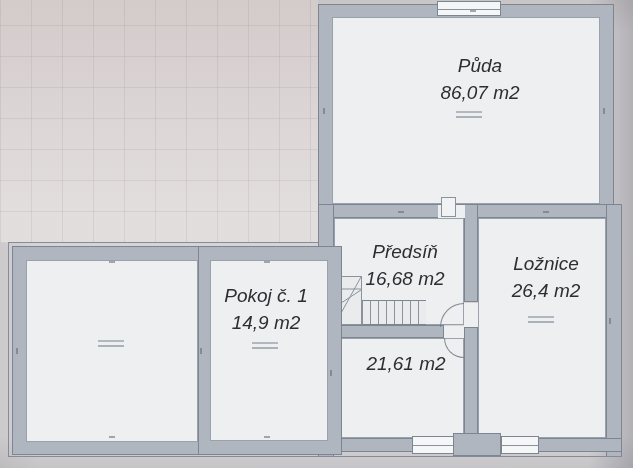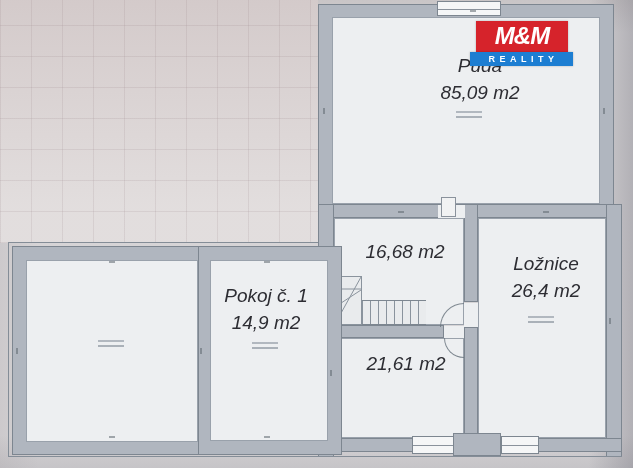--- a/index.html
+++ b/index.html
@@ -196,35 +196,32 @@
   <div class="tick v" style="left:330px;top:370px;"></div>
   <div class="tick v" style="left:609px;top:318px;"></div>
   <div class="tick h" style="left:398px;top:211px;"></div>
   <div class="tick h" style="left:543px;top:211px;"></div>
   <div class="tick h" style="left:470px;top:10px;"></div>
   <div class="tick v" style="left:323px;top:108px;"></div>
   <div class="tick v" style="left:603px;top:108px;"></div>
 
   <div class="room-label lbl-puda">
     <div>Půda</div>
-    <div>85,09 m2</div>
+    <div>86,07 m2</div>
   </div>
   <div class="room-label lbl-predsin">
+    <div>Předsíň</div>
     <div>16,68 m2</div>
   </div>
   <div class="room-label lbl-loznice">
     <div>Ložnice</div>
     <div>26,4 m2</div>
   </div>
   <div class="room-label lbl-pokoj2">
     <div>Pokoj č. 1</div>
     <div>14,9 m2</div>
   </div>
   <div class="room-label lbl-pokoj1">
     <div>21,61 m2</div>
   </div>
 
-  <div class="logo">
-    <div class="logo-top">M&amp;M</div>
-    <div class="logo-bottom">REALITY</div>
-  </div>
 
 </div>
 
 </body></html>

